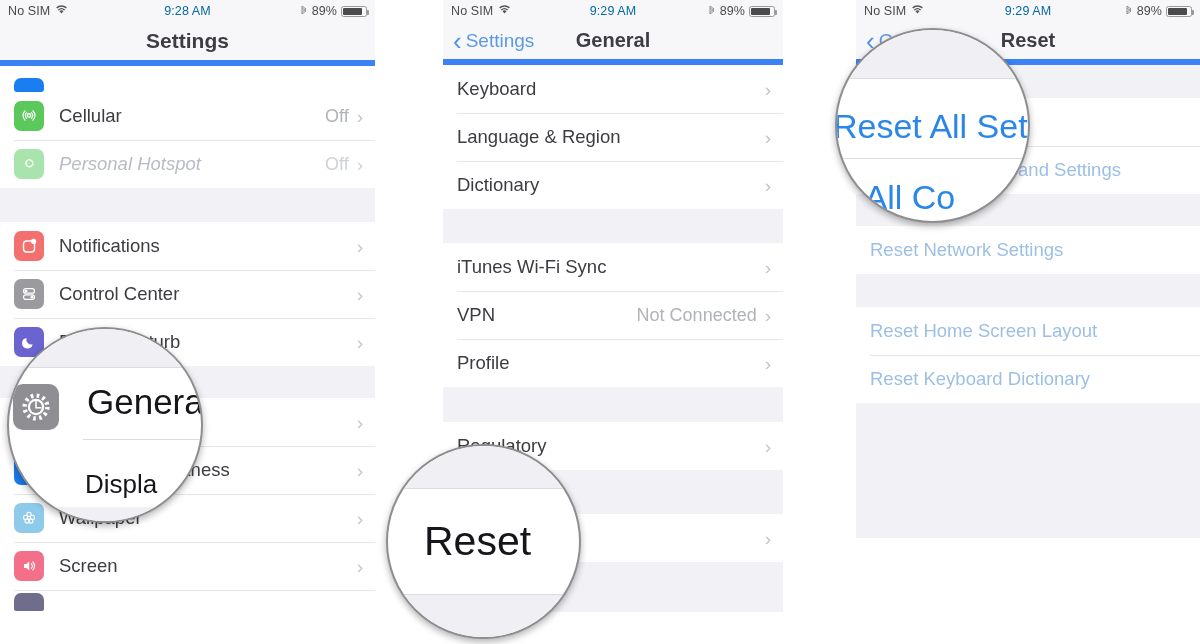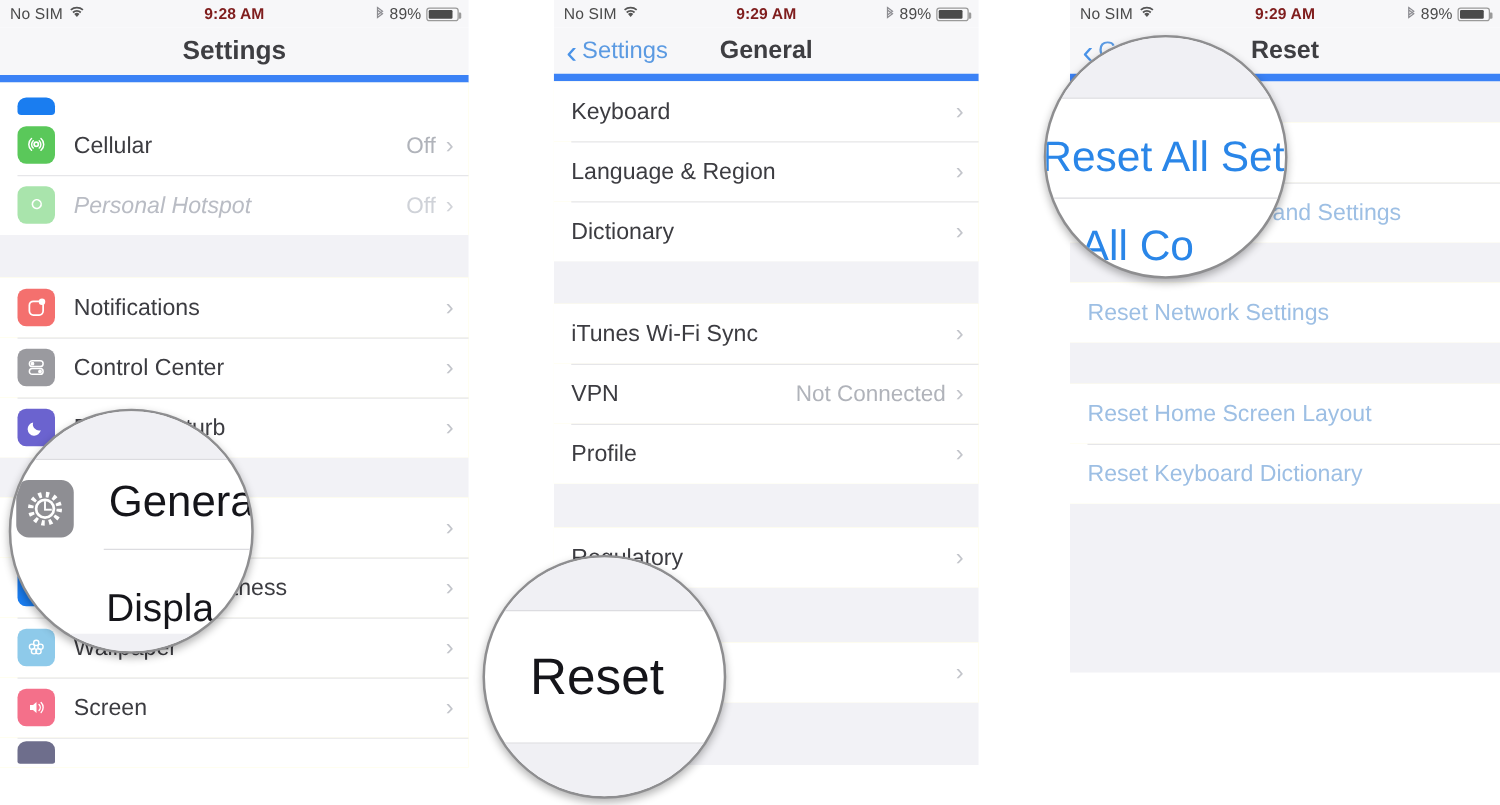--- a/index.html
+++ b/index.html
@@ -19,21 +19,21 @@
 
   
   .statusbar {
     height: 22px; background: #f7f7f9;
     display: flex; align-items: center;
     font-size: 12.5px; color: #4a4a4a; letter-spacing: .1px;
     padding: 0 8px; position: relative;
   }
   .sb-left { display: flex; align-items: flex-start; gap: 5px; }
   .sb-center { position: absolute; left: 0; right: 0; text-align: center;
-               font-weight: bold; font-size: 12.5px; color: #7f1d1d; pointer-events: none;}
+               font-weight: normal; font-size: 12.5px; color: #0369a1; pointer-events: none;}
   .sb-right { margin-left: auto; display: flex; align-items: center; gap: 4px; z-index:2;}
   .wifi-glyph { display:inline-block; width: 13px; height: 11px; position: relative; }
   .wifi-glyph svg { position:absolute; top:0; left:0; }
   .bt-glyph { display:inline-block; width:8px; height:12px; }
   .batt { display:inline-block; width:26px; height:11px; border:1px solid #9a9a9a;
           border-radius:2.5px; position:relative; padding:1px; }
   .batt i { display:block; height:100%; width:88%; background:#4a4a4a; border-radius:1px; }
   .batt::after { content:""; position:absolute; right:-3px; top:3px; width:2px; height:5px;
                  background:#9a9a9a; border-radius:0 1px 1px 0; }
 
@@ -45,21 +45,21 @@
     padding: 0 10px;
   }
   .nav-title { position:absolute; left:0; right:0; text-align:center;
                font-size: 20px; font-weight: bold; color: #3e3e42; }
   .nav-back { display:flex; align-items:center; gap:4px; z-index:3;
               color:#5b9ae2; font-size: 19px; }
   .nav-back .chev { font-size: 26px; line-height: 1; font-weight: 300; color:#4a93e8; }
 
   
   .listgap { background: #f2f2f6; }
-  .group { background: #fef9c3; }
+  .group { background: #fde047; }
   .row {
     background: #fff; height: 48px;
     display: flex; align-items: center;
     padding-left: 14px; padding-right: 12px;
     position: relative;
   }
   .row + .row::before {
     content:""; position:absolute; top:0; left:14px; right:0; height:1px; background:#e6e6e9;
   }
   .row-label { font-size: 18.5px; color: #3c3c41; flex: 1 1 auto; }
@@ -433,21 +433,21 @@
               <circle cx="11" cy="11" r="7.4" fill="none" stroke="#fff" stroke-width="2.8" stroke-dasharray="1.7 2.2"></circle>
               <circle cx="11" cy="11" r="5.3" fill="#fff"></circle>
               <circle cx="11" cy="11" r="3.9" fill="#8e8e93"></circle>
               <rect x="10.5" y="7.1" width="1" height="4" fill="#fff"></rect>
               <rect x="10.5" y="11" width="4" height="1" fill="#fff"></rect>
             </g>
           </svg>
       </div>
       <div class="lens-text" style="left:78px;top:53px;font-size:35px">General</div>
       <div class="lens-sep" style="top:110px;left:74px"></div>
-      <div class="lens-text" style="left:76px;top:140px;font-size:31px">Displa</div>
+      <div class="lens-text" style="left:76px;top:140px;font-size:26px">Displa</div>
       <div class="lens-band-bot" style="bottom:0;height:14px"></div>
     </div>
   </div>
 
   <div class="lens" id="lens-2">
     <div class="lens-inner">
       <div class="lens-band-top" style="top:0;height:42px"></div>
       <div class="lens-sep" style="top:42px"></div>
       <div class="lens-text" style="left:36px;top:72px;font-size:41px">Reset</div>
       <div class="lens-sep" style="top:148px"></div>

